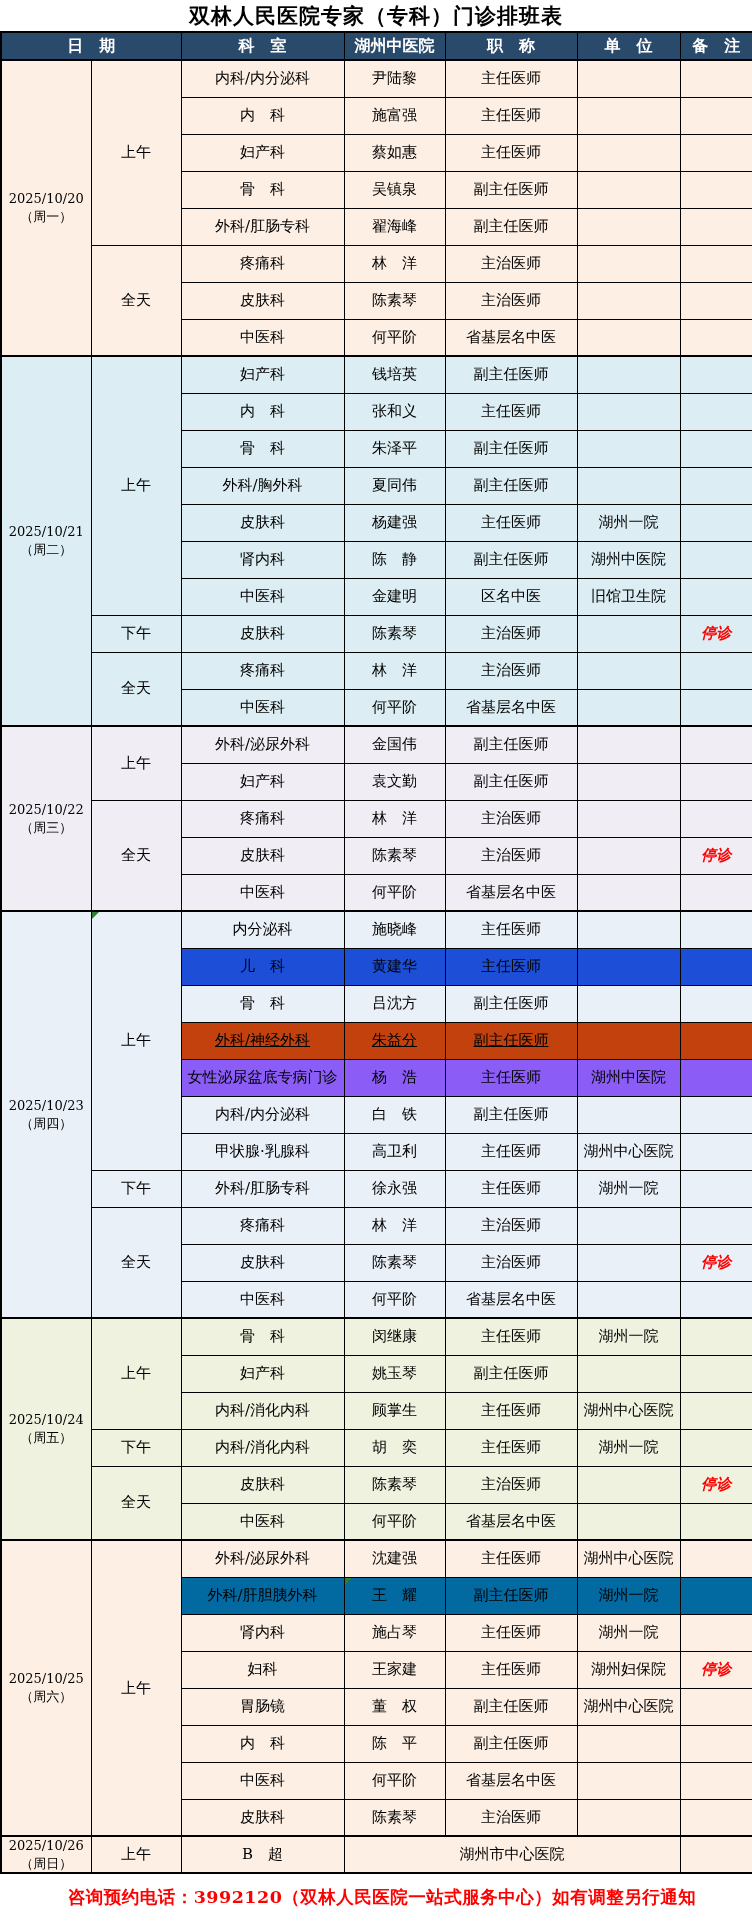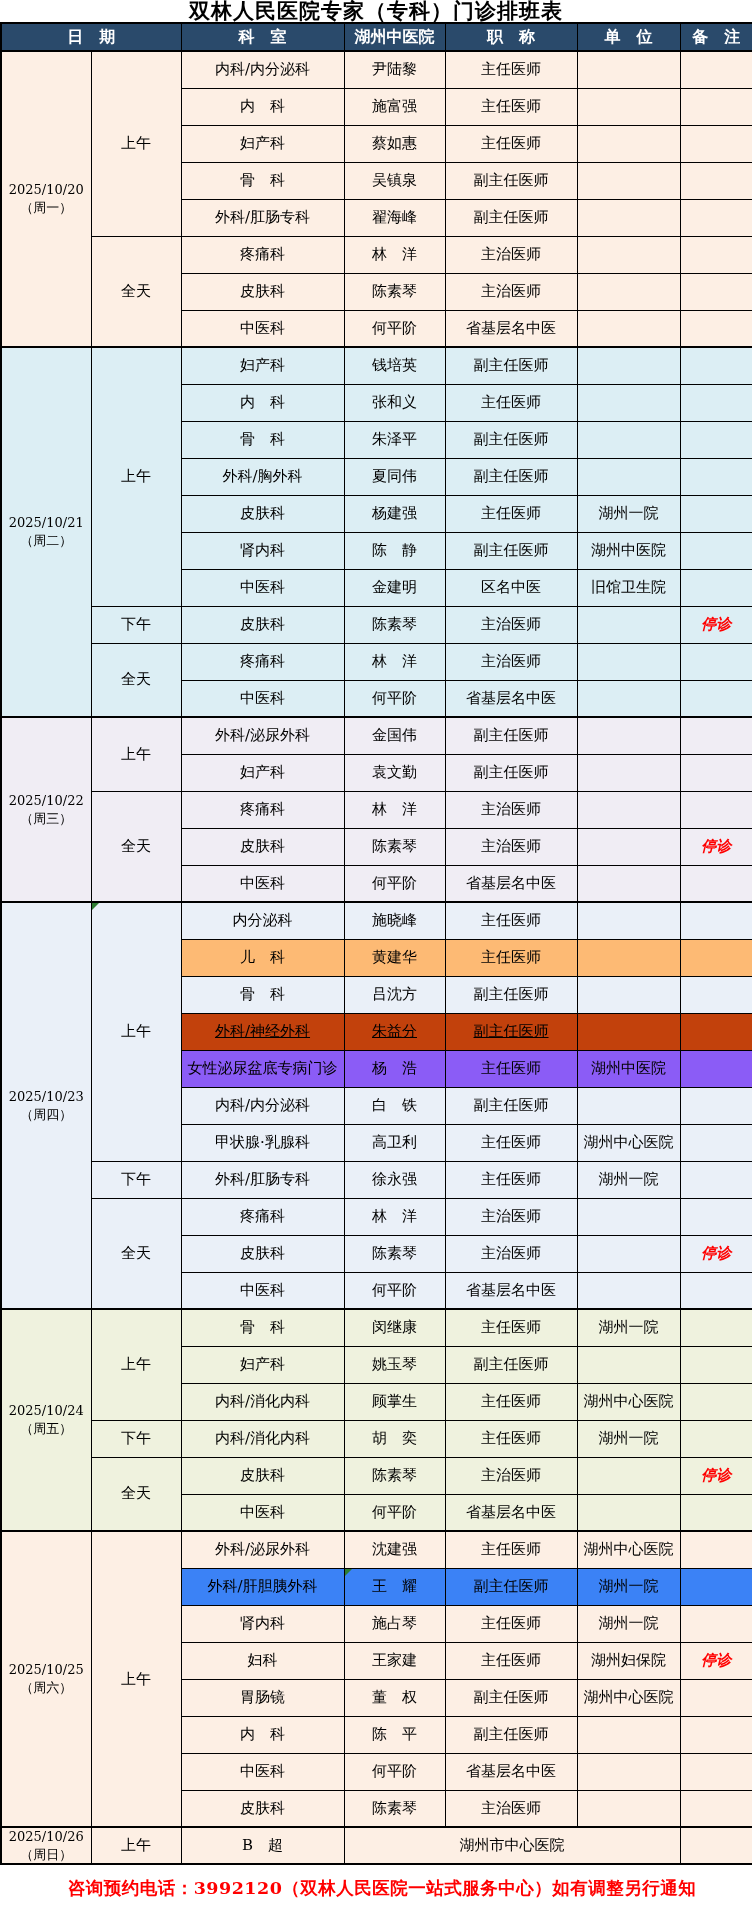--- a/index.html
+++ b/index.html
@@ -11,21 +11,21 @@
     --grid:#000000;
   }
   *{box-sizing:border-box;margin:0;padding:0;}
   body{
     width:752px;height:1925px;background:#FFFFFF;
     font-family:"DejaVu Serif","Liberation Serif",serif;
     color:#000;
   }
   .page{width:752px;}
   .title{
-    height:22px;display:flex;align-items:center;justify-content:center;
+    height:31px;display:flex;align-items:center;justify-content:center;
     font-size:21px;font-weight:bold;letter-spacing:1px;
   }
   table.schedule{
     width:752px;border-collapse:collapse;table-layout:fixed;
     border:2px solid var(--grid);
   }
   th,td{
     border:1px solid var(--grid);
     text-align:center;vertical-align:middle;
     font-size:15px;line-height:1.25;
@@ -262,21 +262,21 @@
             <div>2025/10/23</div>
             <div>（周四）</div>
           </td>
           <td class="period-cell marker" rowspan="7">上午</td>
           <td class="dept-cell">内分泌科</td>
           <td class="name-cell">施晓峰</td>
           <td class="title-cell">主任医师</td>
           <td class="unit-cell"></td>
           <td class="note-cell"></td>
         </tr>
-        <tr style="background: #fdba74;">
+        <tr style="background: #1d4ed8;">
           <td class="dept-cell">儿　科</td>
           <td class="name-cell">黄建华</td>
           <td class="title-cell">主任医师</td>
           <td class="unit-cell"></td>
           <td class="note-cell"></td>
         </tr>
         <tr style="background: rgb(234, 240, 248);">
           <td class="dept-cell">骨　科</td>
           <td class="name-cell">吕沈方</td>
           <td class="title-cell">副主任医师</td>
@@ -395,21 +395,21 @@
             <div>2025/10/25</div>
             <div>（周六）</div>
           </td>
           <td class="period-cell" rowspan="8">上午</td>
           <td class="dept-cell">外科/泌尿外科</td>
           <td class="name-cell">沈建强</td>
           <td class="title-cell">主任医师</td>
           <td class="unit-cell">湖州中心医院</td>
           <td class="note-cell"></td>
         </tr>
-        <tr style="background: #3b82f6;">
+        <tr style="background: #0369a1;">
           <td class="dept-cell">外科/肝胆胰外科</td>
           <td class="name-cell marker">王　耀</td>
           <td class="title-cell">副主任医师</td>
           <td class="unit-cell">湖州一院</td>
           <td class="note-cell"></td>
         </tr>
         <tr style="background: rgb(253, 239, 228);">
           <td class="dept-cell">肾内科</td>
           <td class="name-cell">施占琴</td>
           <td class="title-cell">主任医师</td>

